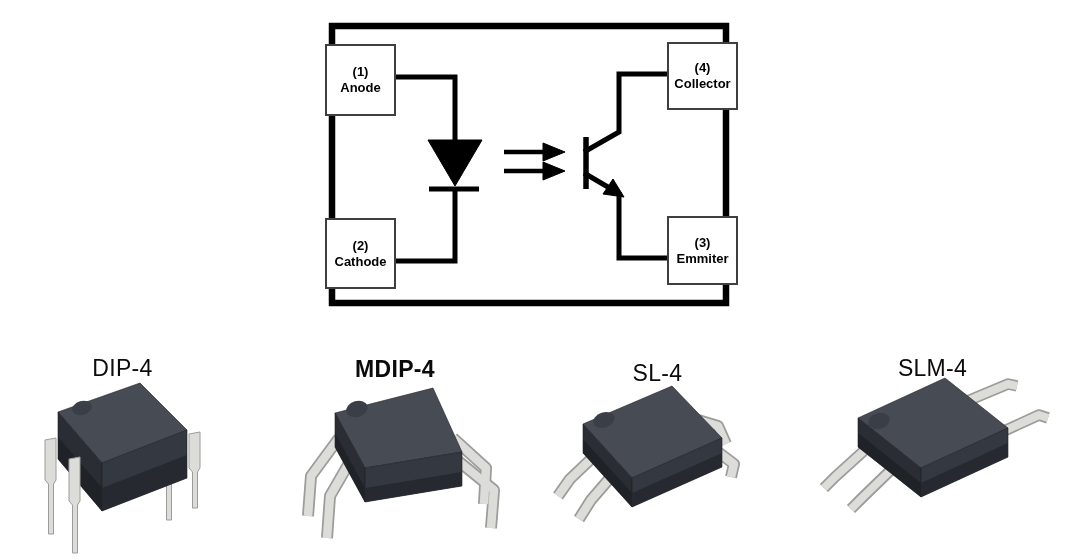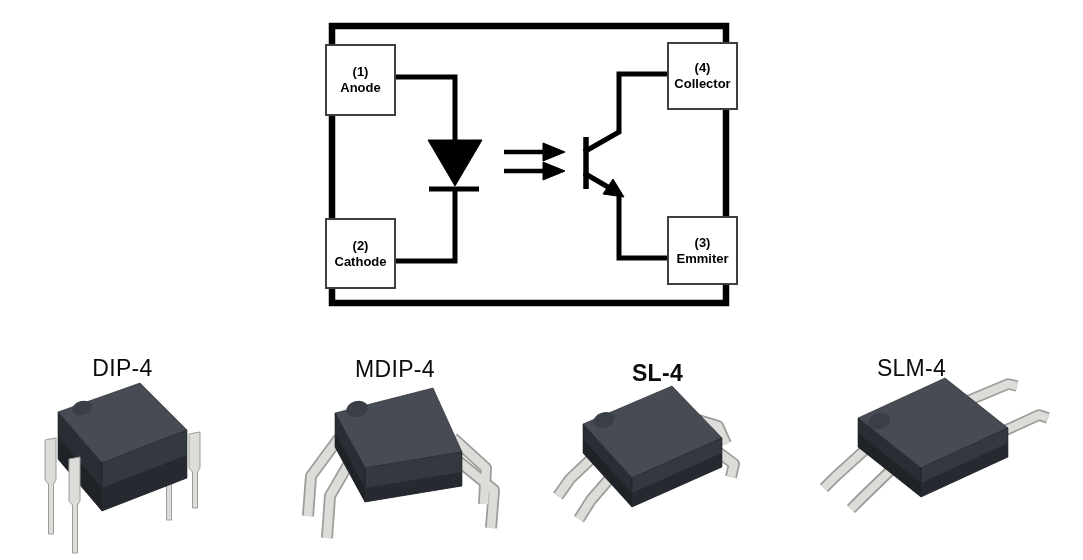--- a/index.html
+++ b/index.html
@@ -18,23 +18,23 @@
   #pin-anode   {left:325px;top:44px;height:72px;}
   #pin-cathode {left:325px;top:218px;height:71px;}
   #pin-collector{left:667px;top:42px;height:68px;}
   #pin-emitter {left:667px;top:216px;height:69px;}
   .pkg-label{
     position:absolute;font-size:23px;color:#0b0b0b;text-align:center;
     letter-spacing:0.3px;
     margin-top:12px;
   }
   #label-dip {left:25px; top:343px;width:195px;}
-  #label-mdip{left:285px;top:344px;width:220px;}
-  #label-sl  {left:550px;top:348px;width:215px;font-weight:bold;}
-  #label-slm {left:794px;top:343px;width:235px;}
+  #label-mdip{left:285px;top:344px;width:220px;font-weight:bold;}
+  #label-sl  {left:550px;top:348px;width:215px;}
+  #label-slm {left:815px;top:343px;width:235px;}
   .pkg-svg{position:absolute;}
   #pkg-dip {left:25px; top:380px;}
   #pkg-mdip{left:285px;top:378px;}
   #pkg-sl  {left:550px;top:374px;}
   #pkg-slm {left:815px;top:362px;}
 </style>
 </head>
 <body>
 
 <div class="stage">

